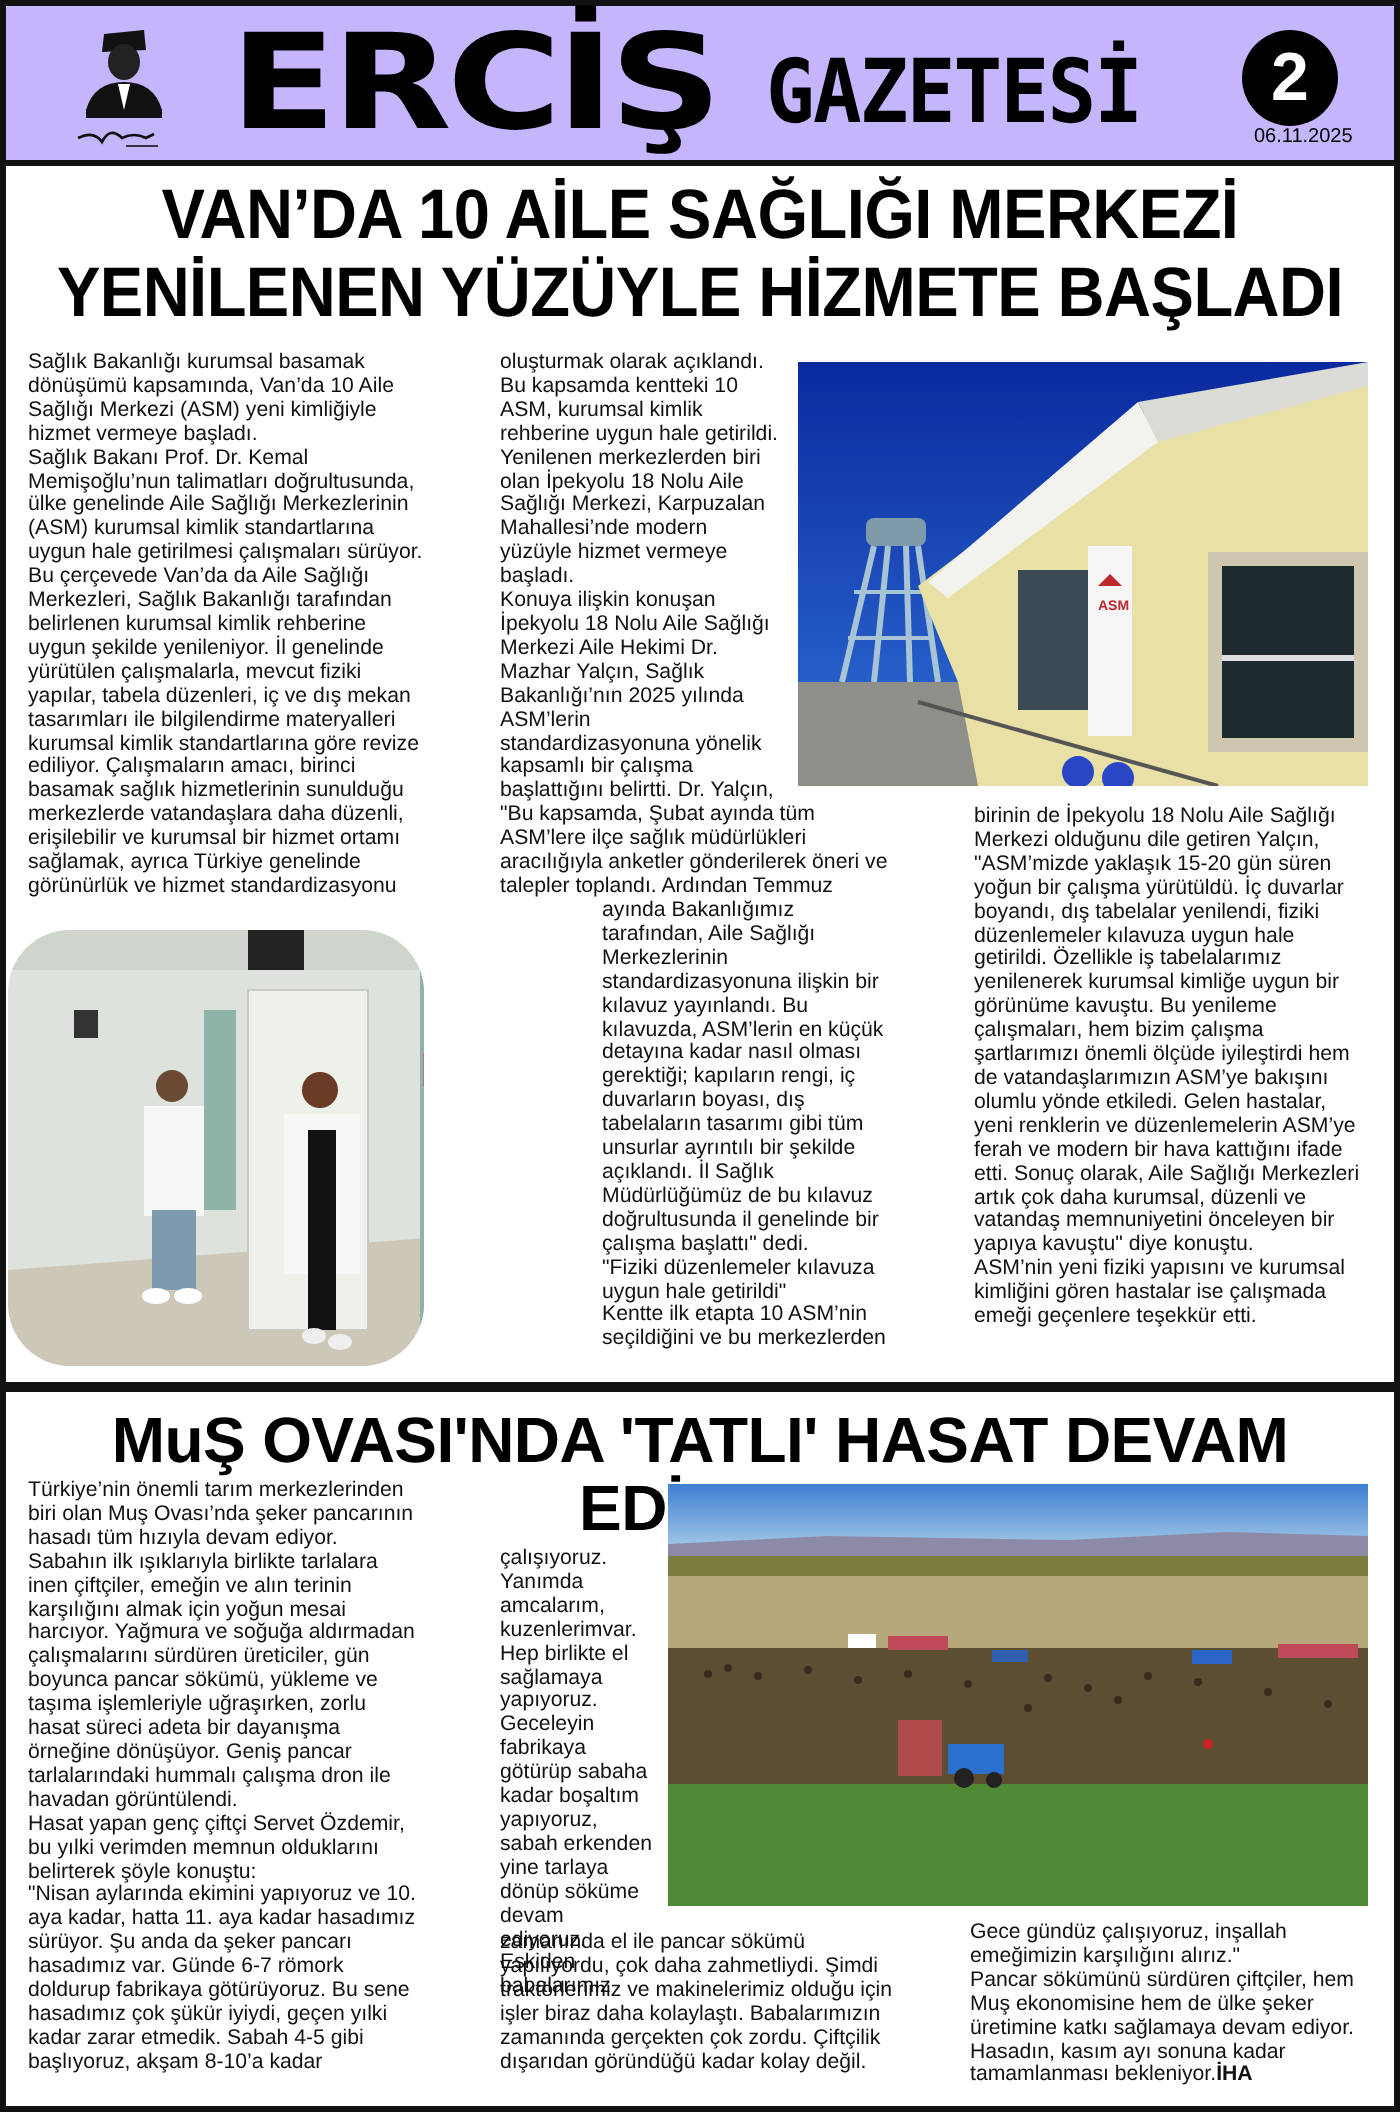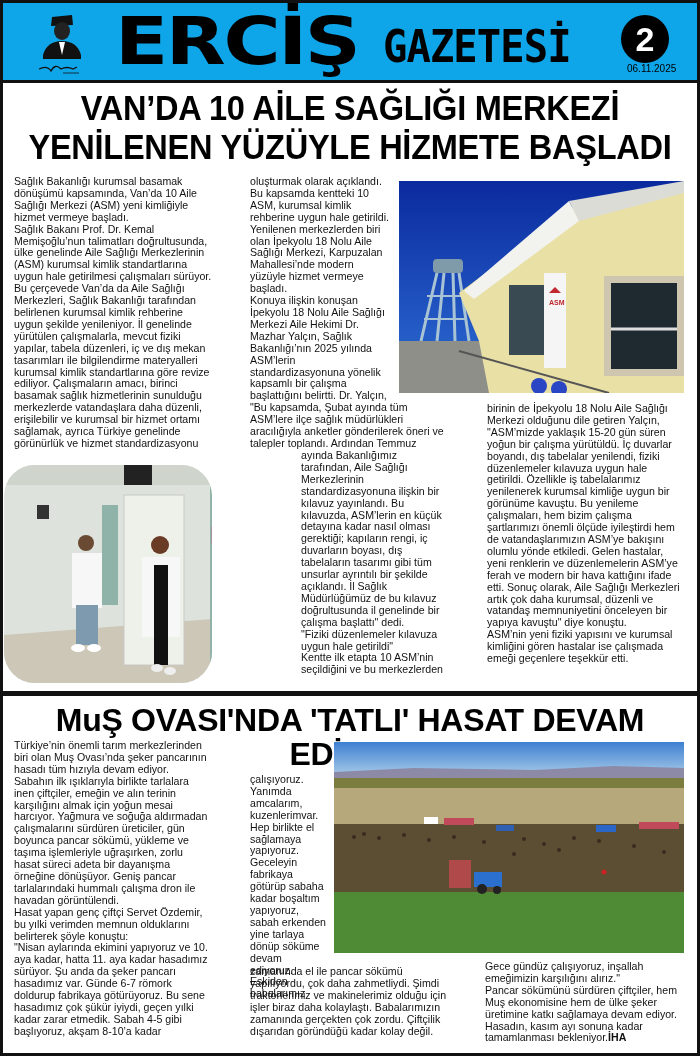--- a/index.html
+++ b/index.html
@@ -1,19 +1,19 @@
 <!DOCTYPE html>
 <html><head>
 <meta charset="utf-8">
 <style>
   html, body { margin:0; padding:0; }
   body { width:700px; height:1056px; background:#111; font-family:"Liberation Sans", sans-serif; position:relative; overflow:hidden; }
   .frame { position:absolute; left:3px; top:3px; width:694px; height:1050px; background:#fff; }
   
-  .masthead { position:absolute; left:3px; top:3px; width:694px; height:77px; background:#0ea5e9; border-bottom:3px solid #111; }
+  .masthead { position:absolute; left:3px; top:3px; width:694px; height:77px; background:#c4b5fd; border-bottom:3px solid #111; }
   .portrait { position:absolute; left:30px; top:8px; width:58px; height:66px; }
   .logo-main { position:absolute; left:112px; top:6px; font-family:"DejaVu Sans", sans-serif; font-weight:bold; font-size:66px; letter-spacing:-2px; line-height:66px; color:#000; transform:scaleX(1.18); transform-origin:left top; }
   .logo-sub { position:absolute; left:380px; top:18px; font-family:"DejaVu Sans Mono", monospace; font-weight:bold; font-size:44px; line-height:52px; color:#000; transform:scaleX(0.92); transform-origin:left top; letter-spacing:-1px; }
   .page-badge { position:absolute; left:618px; top:12px; width:48px; height:48px; border-radius:50%; background:#000; color:#fff; font-weight:bold; font-size:34px; line-height:48px; text-align:center; }
   .date { position:absolute; left:624px; top:60px; font-size:10px; color:#000; }
   
   .headline { position:absolute; left:3px; width:694px; text-align:center; font-weight:bold; color:#000; font-family:"Liberation Sans", sans-serif; letter-spacing:-0.3px; }
   .h1a { top:88px; font-size:35px; line-height:40px; transform:scaleX(0.93); }
   .h1b { top:127px; font-size:35px; line-height:40px; transform:scaleX(0.93); }
   .col { position:absolute; font-size:10.6px; line-height:11.9px; color:#111; }

